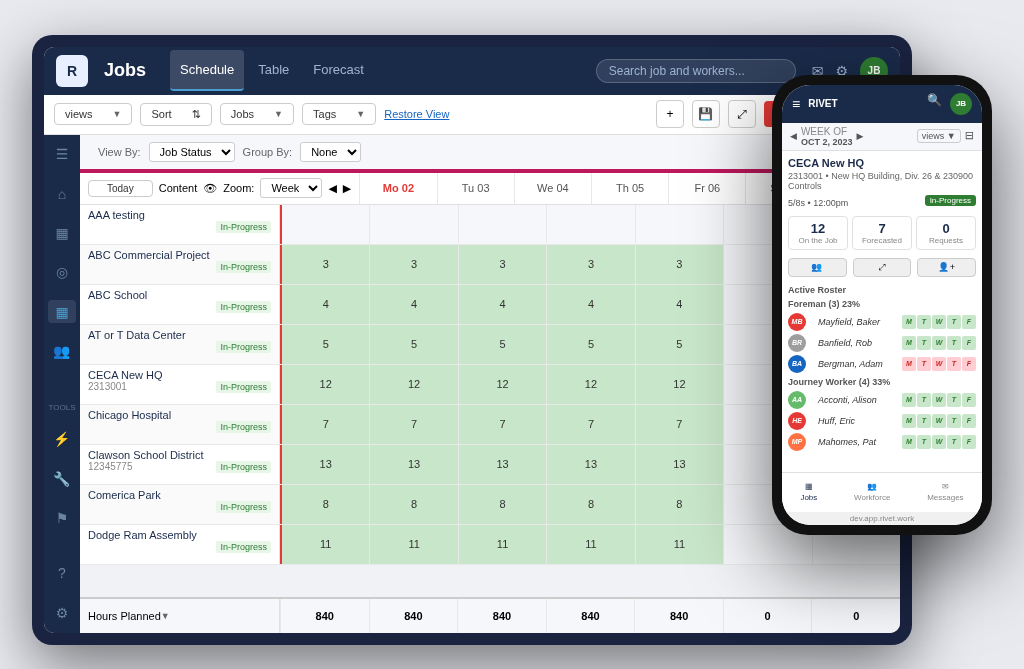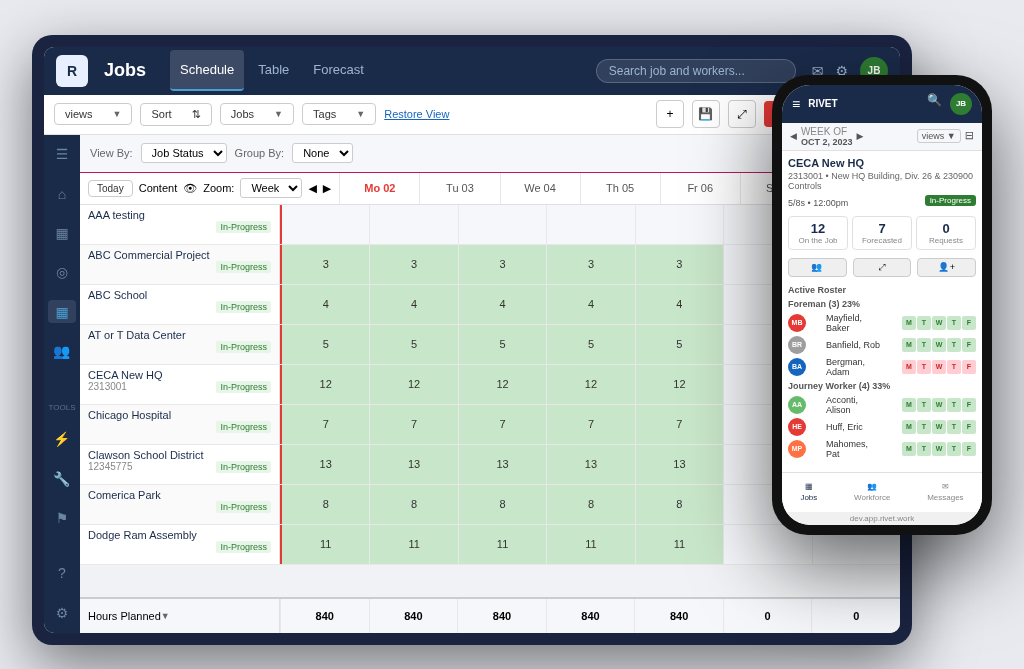--- a/index.html
+++ b/index.html
@@ -206,23 +206,23 @@
       flex-direction: column;
       overflow: hidden;
     }
 
     
     .sub-toolbar {
       background: #f5f7fa;
       height: 38px;
       display: flex;
       align-items: center;
-      padding: 0 10px;
+      padding: 0 18px;
       gap: 8px;
-      border-bottom: 1px solid #be185d;
+      border-bottom: 4px solid #be185d;
       flex-shrink: 0;
     }
 
     .sub-label {
       font-size: 11px;
       color: #666;
     }
 
     .sub-select {
       border: 1px solid #ccc;
@@ -535,21 +535,22 @@
       font-size: 9px;
       font-weight: 600;
       color: #555;
       margin-bottom: 4px;
     }
 
     .phone-worker-row {
       display: flex;
       align-items: center;
       margin-bottom: 3px;
-      gap: 20px;
+      gap: 12px;
+      font-style: italic;
     }
 
     .worker-avatar {
       width: 18px; height: 18px;
       border-radius: 50%;
       display: flex; align-items: center; justify-content: center;
       font-size: 7px; font-weight: 700;
       color: white;
       flex-shrink: 0;
     }
@@ -698,21 +699,21 @@
               <option>Job Status</option>
             </select>
             <span class="sub-label">Group By:</span>
             <select class="sub-select">
               <option>None</option>
             </select>
           </div>
 
           <div class="cal-header">
             <div class="cal-controls">
-              <button class="toolbar-btn" style="font-size:10px;padding:2px 8px;">Today</button>
+              <button class="toolbar-btn" style="font-size:10px;padding:2px 18px;">Today</button>
               <span style="font-size:11px;">Content</span>
               <span>👁</span>
               <span style="font-size:11px;">Zoom:</span>
               <select class="sub-select">
                 <option>Week</option>
               </select>
               <span style="cursor:pointer;">◀</span>
               <span style="cursor:pointer;">▶</span>
             </div>
             <div class="day-headers">

